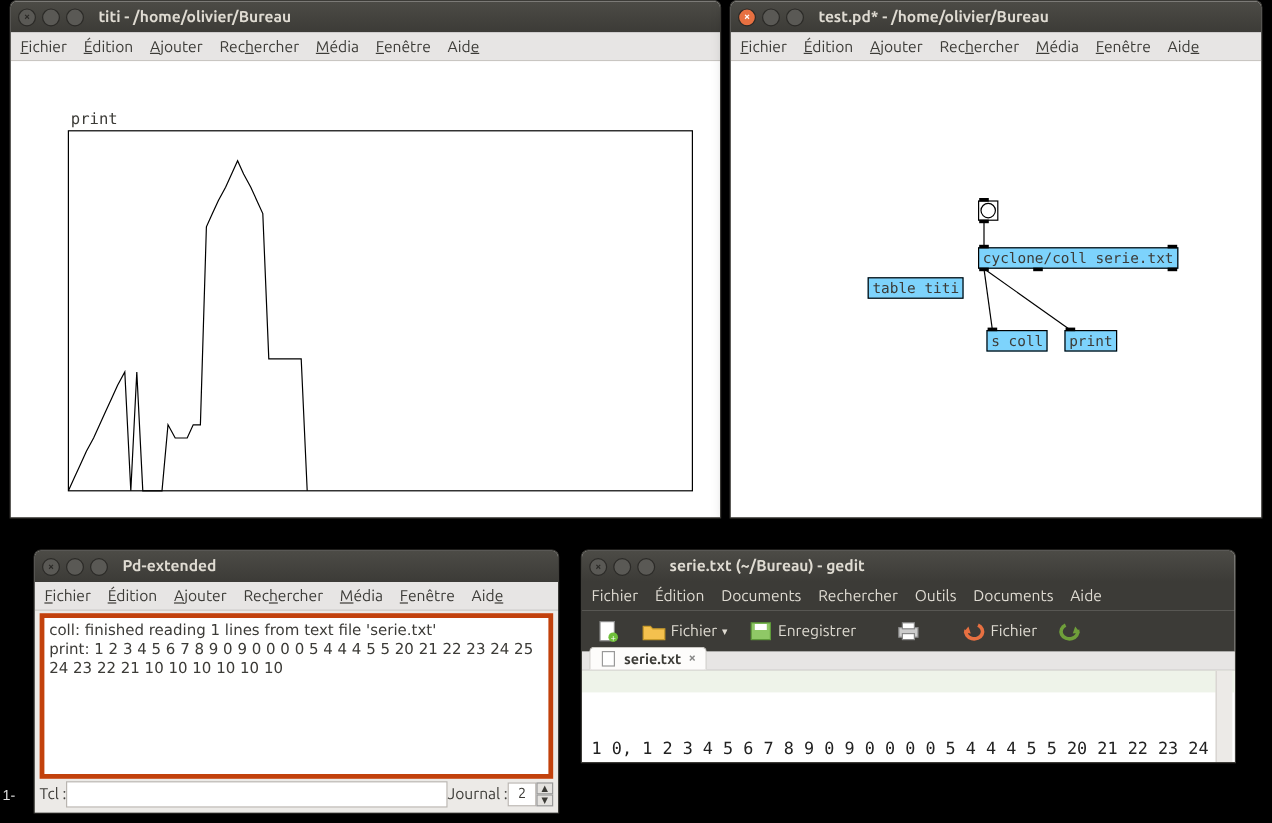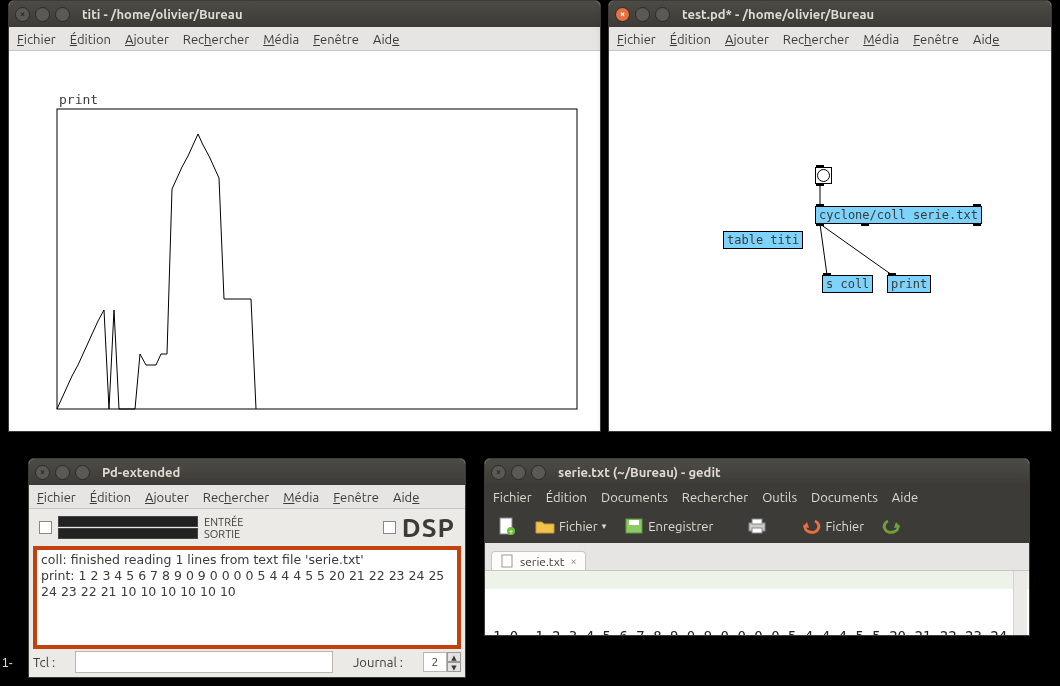--- a/index.html
+++ b/index.html
@@ -104,21 +104,21 @@
     flex: 1;
     background: #fff;
     border: 4px solid #c2410c;
     font-family: "DejaVu Sans", sans-serif;
     font-size: 12.5px;
     padding: 2px 4px;
     line-height: 16px;
     overflow: hidden;
     white-space: pre-wrap;
   }
-  .tcl-row { display: flex; align-items: center; gap: 20px; }
+  .tcl-row { display: flex; align-items: center; gap: 0; }
   .tcl-row input[type=text] {
     flex: 1;
     height: 22px;
     border: 1px solid #b9b5b0;
     background: #fff;
     padding: 0 4px;
   }
   .spin-wrap { display:flex; align-items:center; }
   .spin {
     width: 24px; height: 20px; border: 1px solid #b9b5b0; background: #fff;
@@ -145,22 +145,23 @@
     padding: 3px 6px;
   }
   .icon16 { width: 20px; height: 20px; display:inline-flex; align-items:center; justify-content:center; }
   .tabbar {
     background: #e7e5e4;
     border-bottom: 1px solid #c9c6c2;
     display: flex;
     align-items: flex-end;
     padding: 4px 6px 0 6px;
     gap: 4px;
-    height: 28px;
+    height: 16px;
     flex: 0 0 auto;
+    font-weight: bold;
   }
   .tab {
     background: #fdfcfb;
     border: 1px solid #c9c6c2;
     border-bottom: none;
     border-radius: 4px 4px 0 0;
     padding: 2px 8px;
     display: flex; align-items:center; gap:6px;
     font-size: 12px;
   }
@@ -298,34 +299,20 @@
   <div class="menubar">
     <span><u>F</u>ichier</span>
     <span><u>É</u>dition</span>
     <span><u>A</u>jouter</span>
     <span>Rec<u>h</u>ercher</span>
     <span><u>M</u>édia</span>
     <span><u>F</u>enêtre</span>
     <span>Aid<u>e</u></span>
   </div>
   <div class="console-body">
-    <div class="row" style="padding:2px 6px;">
-      <div class="cb"></div>
-      <div style="display:flex;flex-direction:column;gap:1px;">
-        <div class="meter"></div>
-        <div class="meter"></div>
-      </div>
-      <div style="display:flex;flex-direction:column;font-size:11px;line-height:12px;">
-        <span>ENTRÉE</span>
-        <span>SORTIE</span>
-      </div>
-      <div style="flex:1"></div>
-      <div class="cb"></div>
-      <span class="dsp-label">DSP</span>
-    </div>
     <div class="console-log"><span>coll: finished reading 1 lines from text file 'serie.txt'</span>
 <span>print: 1 2 3 4 5 6 7 8 9 0 9 0 0 0 0 5 4 4 4 5 5 20 21 22 23 24 25 24 23 22 21 10 10 10 10 10 10</span></div>
     <div class="tcl-row">
       <span>Tcl :</span>
       <input type="text" style="">
       <span>Journal :</span>
       <div class="spin-wrap">
         <div class="spin">2</div>
         <div class="spin-btns">
           <div>▲</div>

